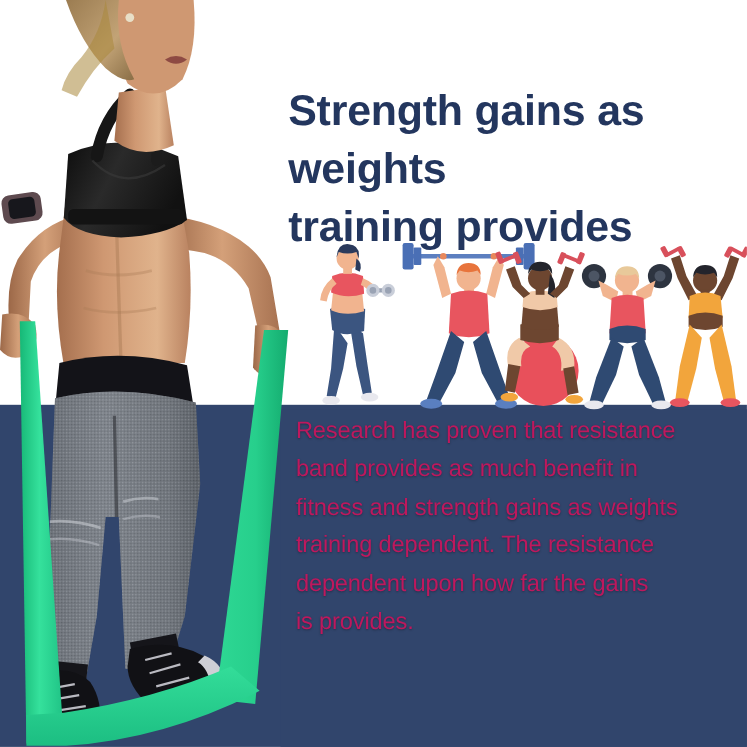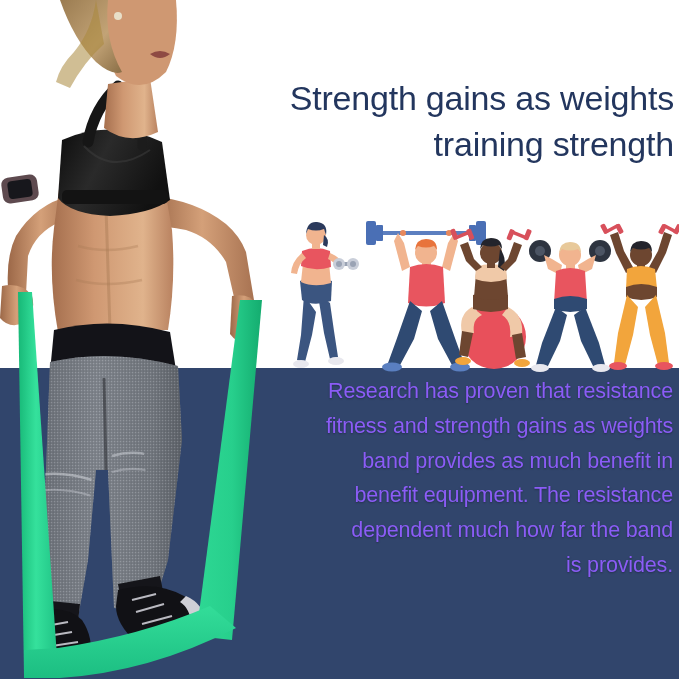--- a/index.html
+++ b/index.html
@@ -30,65 +30,64 @@
   .photo {
     position:absolute; left:0; top:0; width:258px; height:679px;
     z-index:5; overflow:hidden;
   }
   .photo svg { display:block; }
 
   
   .heading {
     position:absolute;
     left:262px; top:76px; width:412px;
-    text-align:right;
+    text-align:left;
     color:#23365e;
-    font-size:34px;
-    font-weight:normal;
+    font-size:39px;
+    font-weight:bold;
     line-height:1.34;
     letter-spacing:-0.2px;
     z-index:6;
   }
 
   
   .figures {
     position:absolute;
     left:288px; top:215px; width:391px; height:160px;
     z-index:4;
   }
   .figures svg { display:block; }
 
   
   .body-copy {
     position:absolute;
     left:269px; top:374px; width:404px;
-    color:#8b5cf6;
+    color:#be185d;
     font-size:21.5px;
     line-height:1.62;
     letter-spacing:-0.15px;
     z-index:7;
     text-shadow:0 1px 2px rgba(0,0,0,.30);
-    text-align:right;
   }
 
   
   .band { position:absolute; left:0; top:0; width:300px; height:679px; z-index:6; pointer-events:none; }
   .band svg { display:block; }
 </style>
 </head>
 <body>
 
 <div id="stage">
 
   <div class="navy-panel"></div>
   <div class="navy-panel-right"></div>
 
   <div class="heading">
     <div>Strength gains as weights</div>
-    <div>training strength</div>
+    <div>training provides</div>
   </div>
 
   <div class="figures">
     <svg width="391" height="160" viewBox="0 0 391 160" xmlns="http://www.w3.org/2000/svg">
 
       <g>
 
         <path d="M16 80 L13 120 L9 145 L17 147 L24 120 L28 97 Z" fill="#3b5580"></path>
         <path d="M30 80 L36 118 L42 144 L50 142 L46 116 L42 88 Z" fill="#3b5580"></path>
 
@@ -382,20 +381,20 @@
       <path d="M18 292 L32 292 L58 672 L24 676 Z" fill="url(#bandL)"></path>
 
       <path d="M240 300 L262 300 L232 640 L196 636 Z" fill="url(#bandR)"></path>
 
       <path d="M24 650 L58 648 Q140 636 210 606 L236 628 Q150 672 60 678 L24 678 Z" fill="url(#bandB)"></path>
     </svg>
   </div>
 
   <div class="body-copy">
     <div>Research has proven that resistance</div>
+    <div>band provides as much benefit in</div>
     <div>fitness and strength gains as weights</div>
-    <div>band provides as much benefit in</div>
-    <div>benefit equipment. The resistance</div>
-    <div>dependent much how far the band</div>
+    <div>training dependent. The resistance</div>
+    <div>dependent upon how far the gains</div>
     <div>is provides.</div>
   </div>
 
 </div>
 
 </body></html>

